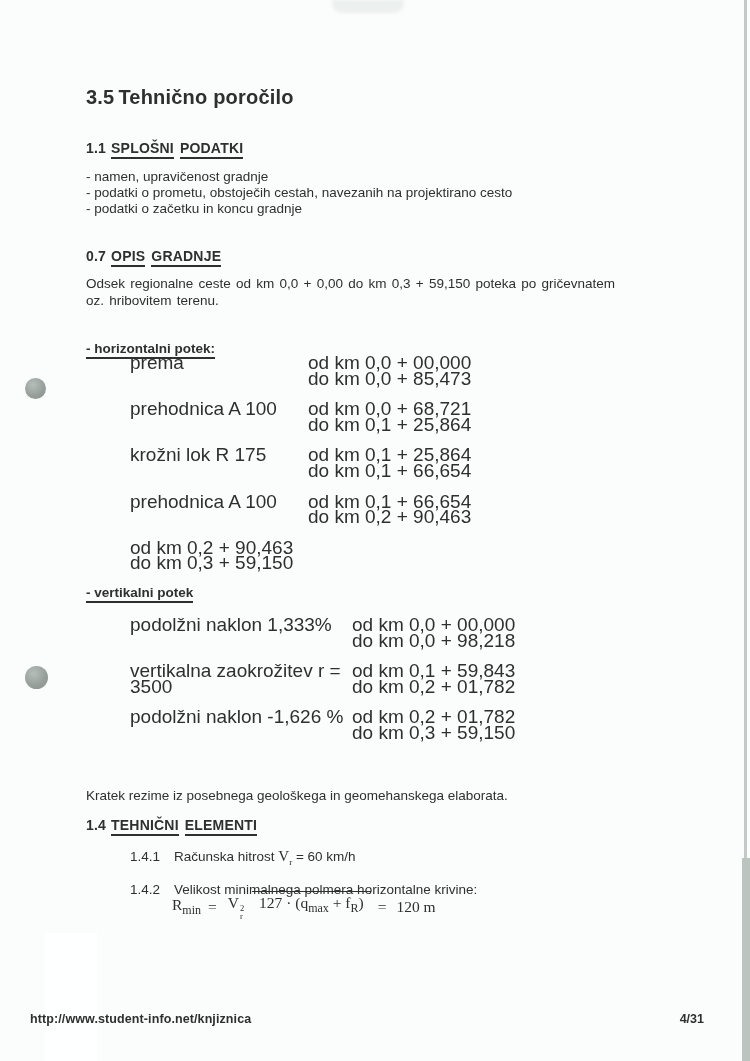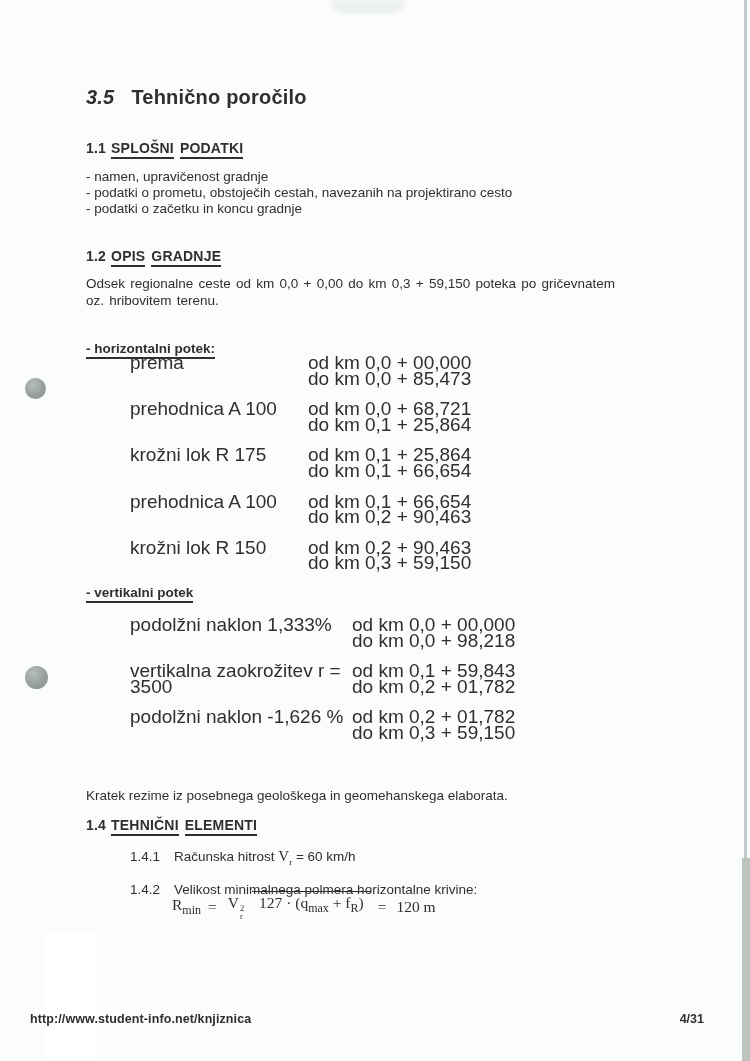--- a/index.html
+++ b/index.html
@@ -19,21 +19,21 @@
   
   .top-smudge{position:absolute;left:332px;top:0;width:72px;height:13px;background:#ecf0ee;border-radius:0 0 10px 10px;filter:blur(1.5px);}
   .dot{position:absolute;border-radius:50%;background:radial-gradient(circle at 38% 32%, #b6beba 0%, #98a09c 55%, #8d9591 85%);}
   .dot1{left:25px;top:378px;width:21px;height:21px;}
   .dot2{left:25px;top:666px;width:23px;height:23px;}
   .edge-line{position:absolute;left:744px;top:0;width:3px;height:1061px;background:var(--edge-color);}
   .edge-line-bottom{position:absolute;left:742px;top:858px;width:8px;height:203px;background:#bcc4c0;}
   .bl-strip{position:absolute;left:45px;top:933px;width:52px;height:128px;background:rgba(255,255,255,0.8);}
   
   .title{position:absolute;left:86px;top:86px;font-size:20px;font-weight:bold;letter-spacing:.2px;}
-  .title .tnum{margin-right:17px;font-style:italic;}
+  .title .tnum{margin-right:4px;}
   .heading{position:absolute;left:86px;font-size:14px;font-weight:bold;letter-spacing:.2px;white-space:nowrap;}
   .h11{top:140px}.h12{top:248px}.h13{top:755px}.h14{top:817px}
   .heading .hnum{margin-right:5px;}
   .hword{border-bottom:2px solid currentColor;padding-bottom:1px;margin-right:6px;}
   .bullets{position:absolute;left:86px;top:169px;font-size:13.5px;line-height:15.8px;white-space:nowrap;}
   .para{position:absolute;left:86px;font-size:13.5px;line-height:16.5px;white-space:nowrap;}
   .para12{top:276px;word-spacing:1.5px;}
   .para13{top:788px;}
   .subhead{position:absolute;left:86px;font-size:13.5px;font-weight:bold;}
   .subhead .uline{border-bottom:2px solid currentColor;padding-bottom:1px;}
@@ -82,21 +82,21 @@
   <div class="heading h11">
     <span class="hnum">1.1</span><span><span class="hword">SPLOŠNI</span><span class="hword">PODATKI</span></span>
   </div>
   <div class="bullets">
       <div class="tline">- namen, upravičenost gradnje</div>
       <div class="tline">- podatki o prometu, obstoječih cestah, navezanih na projektirano cesto</div>
       <div class="tline">- podatki o začetku in koncu gradnje</div>
     </div>
 
   <div class="heading h12">
-    <span class="hnum">1.2</span><span><span class="hword">OPIS</span><span class="hword">GRADNJE</span></span>
+    <span class="hnum">0.7</span><span><span class="hword">OPIS</span><span class="hword">GRADNJE</span></span>
   </div>
   <div class="para para12">
       <div class="tline">Odsek regionalne ceste od km 0,0 + 0,00 do km 0,3 + 59,150 poteka po gričevnatem</div>
       <div class="tline">oz. hribovitem terenu.</div>
     </div>
 
   <div class="subhead sh-h">
     <span class="uline">- horizontalni potek:</span>
   </div>
   <div class="rows hrows">
@@ -126,21 +126,20 @@
 
   <div class="row">
     <div class="rlabel">prehodnica A  100</div>
     <div class="rvals">
       <div>od km 0,1 + 66,654</div>
       <div>do km 0,2 + 90,463</div>
     </div>
   </div>
 
   <div class="row">
-    <div class="rlabel">krožni lok R 150</div>
     <div class="rvals">
       <div>od km 0,2 + 90,463</div>
       <div>do km 0,3 + 59,150</div>
     </div>
   </div>
 </div>
 
   <div class="subhead sh-v">
     <span class="uline">- vertikalni potek</span>
   </div>

